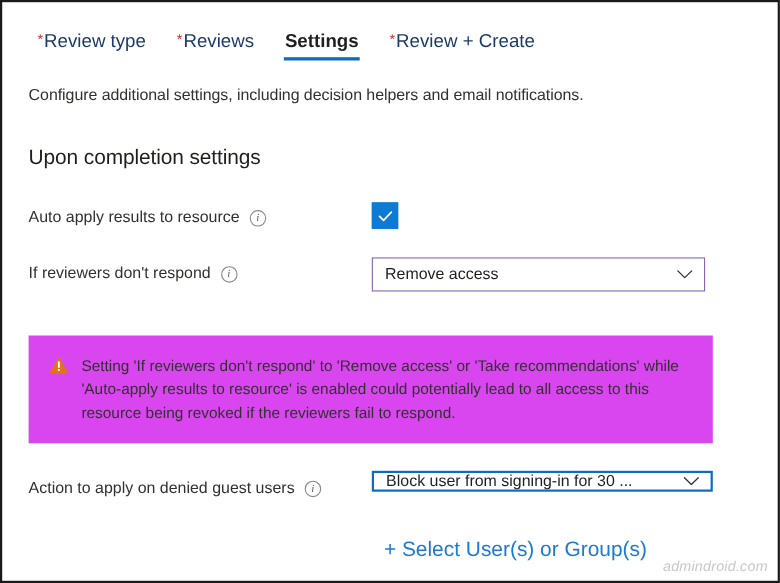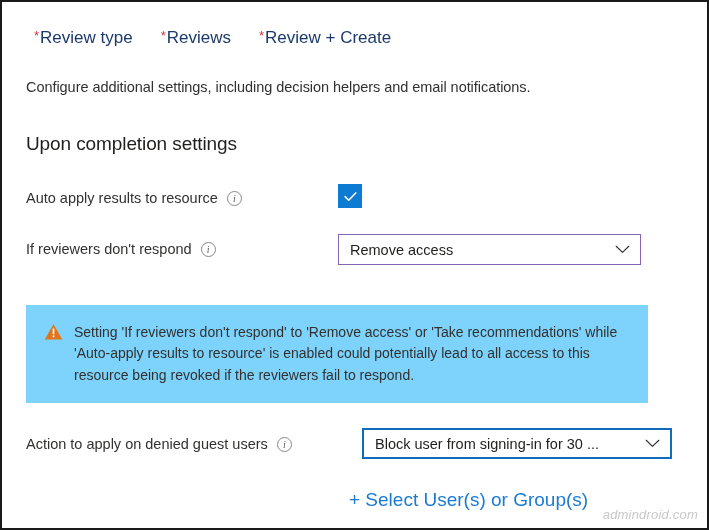--- a/index.html
+++ b/index.html
@@ -146,21 +146,21 @@
   }
   .chevron { flex: 0 0 auto; margin-left: 8px; }
 
   
   .warning {
     position: absolute;
     left: 24px;
     top: 303px;
     width: 622px;
     box-sizing: border-box;
-    background: #7dd3fc;
+    background: #d946ef;
     padding: 17px 16px 17px 18px;
     display: flex;
     gap: 11px;
   }
   .warn-icon { flex: 0 0 auto; margin-top: 1px; }
   .warn-text {
     font-size: 14px;
     line-height: 1.52;
     color: #323130;
   }
@@ -190,20 +190,24 @@
 
 <div id="page">
 
   <div class="tabs">
     <div class="tab">
       <span class="req">*</span><span>Review type</span>
     </div>
     <div class="tab">
       <span class="req">*</span><span>Reviews</span>
     </div>
+    <div class="tab active">
+      <span>Settings</span>
+      <span class="underline"></span>
+    </div>
     <div class="tab">
       <span class="req">*</span><span>Review + Create</span>
     </div>
   </div>
 
   <div class="subtitle">Configure additional settings, including decision helpers and email notifications.</div>
 
   <div class="section-heading">Upon completion settings</div>
 
   <div class="row-label" style="left:24px; top:188px;">
@@ -233,21 +237,21 @@
       <rect x="9.1" y="5.4" width="1.8" height="6.0" fill="#ffffff"></rect>
       <rect x="9.1" y="12.6" width="1.8" height="1.9" fill="#ffffff"></rect>
     </svg>
     <div class="warn-text">Setting 'If reviewers don't respond' to 'Remove access' or 'Take recommendations' while 'Auto-apply results to resource' is enabled could potentially lead to all access to this resource being revoked if the reviewers fail to respond.</div>
   </div>
 
   <div class="row-label" style="left:24px; top:434px;">
     <span>Action to apply on denied guest users</span>
     <span class="info-icon">i</span>
   </div>
-  <div class="dropdown blue" style="left:336px; top:426px; width:310px; height:31px;margin-left:24px;">
+  <div class="dropdown blue" style="left:336px; top:426px; width:310px; height:19px;">
     <span class="dd-text">Block user from signing-in for 30 ...</span>
     <svg class="chevron" width="15" height="9" viewBox="0 0 16 10" aria-hidden="true">
       <path d="M1 1.4 L8 8.2 L15 1.4" fill="none" stroke="#323130" stroke-width="1.3" stroke-linecap="round" stroke-linejoin="round"></path>
     </svg>
   </div>
 
   <div class="link" style="left:347px; top:487px;">+ Select User(s) or Group(s)</div>
 
   <div class="watermark">admindroid.com</div>
 

